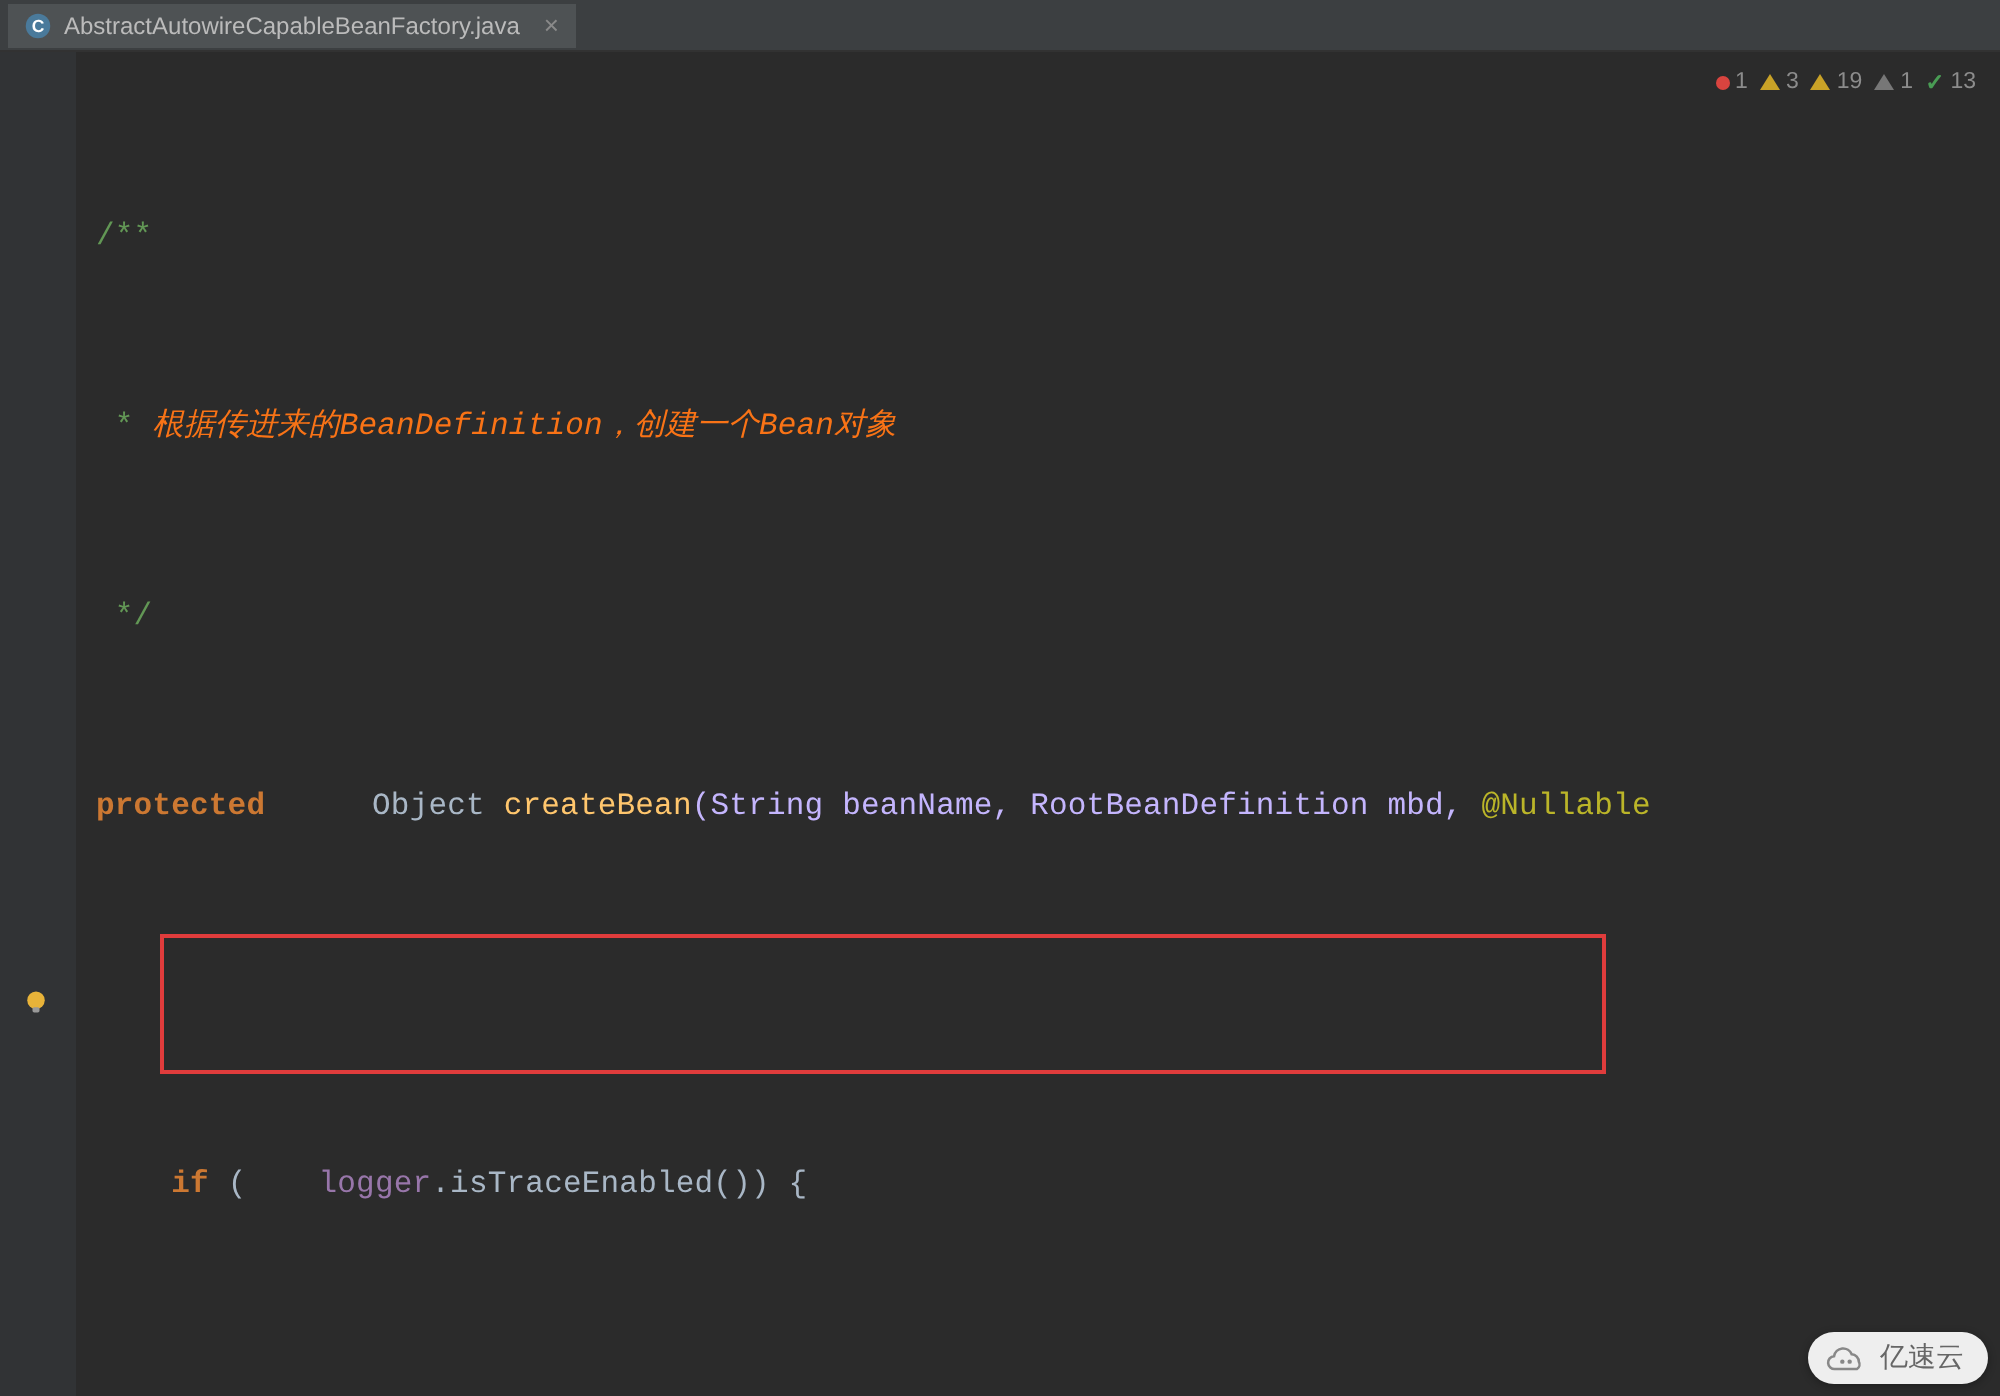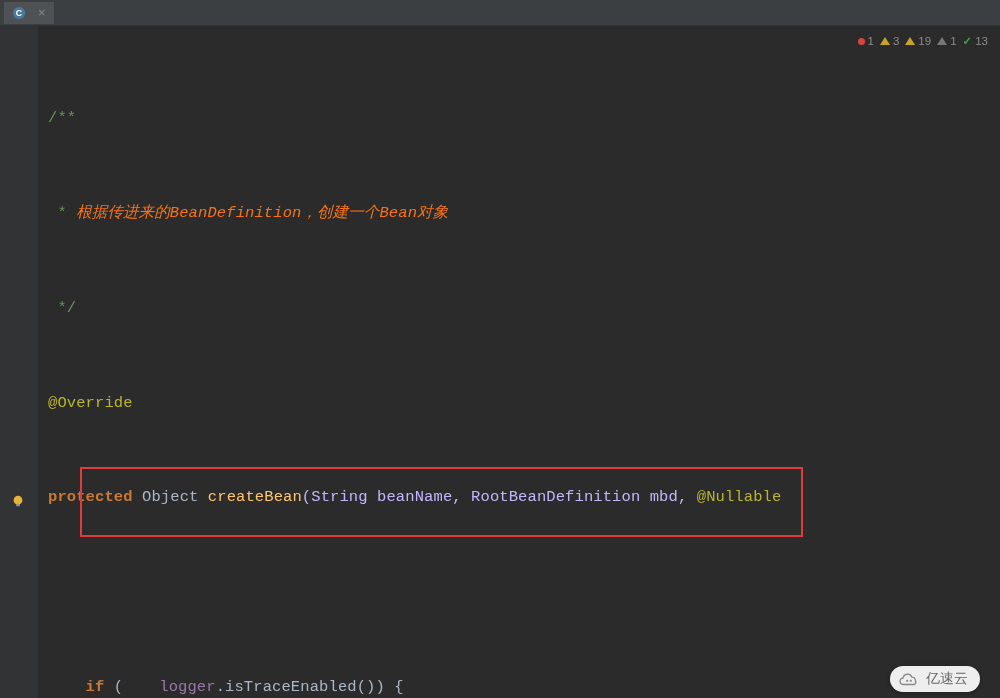--- a/index.html
+++ b/index.html
@@ -74,21 +74,21 @@
       margin-left: 38px;
       line-height: 31.6px;
       white-space: pre;
       letter-spacing: 0.1px;
     }
     .line { display: block; padding-left: 10px; position: relative; height: 31.6px; }
     .doc { color: #f97316; font-style: italic; }
     .doc-star { color: #629755; font-style: normal; }
     .annotation { color: #bbb529; }
     .kw { color: #cc7832; font-weight: bold; }
-    .type { color: #a9b7c6; }
+    .type { color: #a9b7c6; padding-left: 44px; }
     .method-decl { color: #ffc66d; text-align: center; }
     .field { color: #9876aa; margin-left: 36px; }
     .param { color: #c4b5fd; }
     .bulb {
       position: absolute;
       left: 10px;
       width: 16px;
       height: 16px;
       display: inline-flex;
       align-items: center;
@@ -98,21 +98,21 @@
       position: absolute;
       border: 2px solid #e03c3c;
       pointer-events: none;
       left: 80px;
       top: 467px;
       width: 723px;
       height: 70px;
     }
     .watermark {
       position: absolute;
-      right: 20px;
+      right: 6px;
       bottom: 6px;
       background: rgba(255,255,255,0.92);
       border-radius: 14px;
       padding: 4px 12px 4px 8px;
       display: flex;
       align-items: center;
       gap: 6px;
       font-family: -apple-system, BlinkMacSystemFont, sans-serif;
       font-size: 14px;
       color: #666;
@@ -127,20 +127,21 @@
 <body>
 
 <div class="tabbar">
   <div class="tab">
     <span class="tab-icon">
       <svg viewBox="0 0 16 16" width="14" height="14">
           <circle cx="8" cy="8" r="7" fill="#4a7a9b"></circle>
           <text x="8" y="11.5" text-anchor="middle" font-size="10" font-family="sans-serif" fill="white" font-weight="bold">C</text>
         </svg>
     </span>
+    <span>AbstractAutowireCapableBeanFactory.java</span>
     <span class="close-x">×</span>
   </div>
 </div>
 
 <div class="inspections">
   <span class="insp-item">
       <span class="insp-dot" style="background:#d9443f"></span>
       <span>1</span>
     </span>
   <span class="insp-item">
@@ -167,21 +168,20 @@
       <svg viewBox="0 0 16 16" width="14" height="14">
           <circle cx="8" cy="7" r="5" fill="#e8b339"></circle>
           <rect x="6" y="11" width="4" height="3" fill="#999" rx="1"></rect>
         </svg>
     </span>
   </div>
   <div class="code">
     <span class="line"><span class="doc-star">/**</span></span>
     <span class="line"><span class="doc-star"> * </span><span class="doc">根据传进来的BeanDefinition，创建一个Bean对象</span></span>
     <span class="line"><span class="doc-star"> */</span></span>
-    <span class="line"><span class="annotation">@Override</span></span>
     <span class="line"><span class="kw">protected</span><span class="type"> Object </span><span class="method-decl">createBean</span><span class="param">(String beanName, RootBeanDefinition mbd, </span><span class="annotation">@Nullable</span></span>
     <span class="line"></span>
     <span class="line">    <span class="kw">if</span><span> (</span><span class="field">logger</span><span>.isTraceEnabled()) {</span></span>
     
     
     
     
     
     
     

